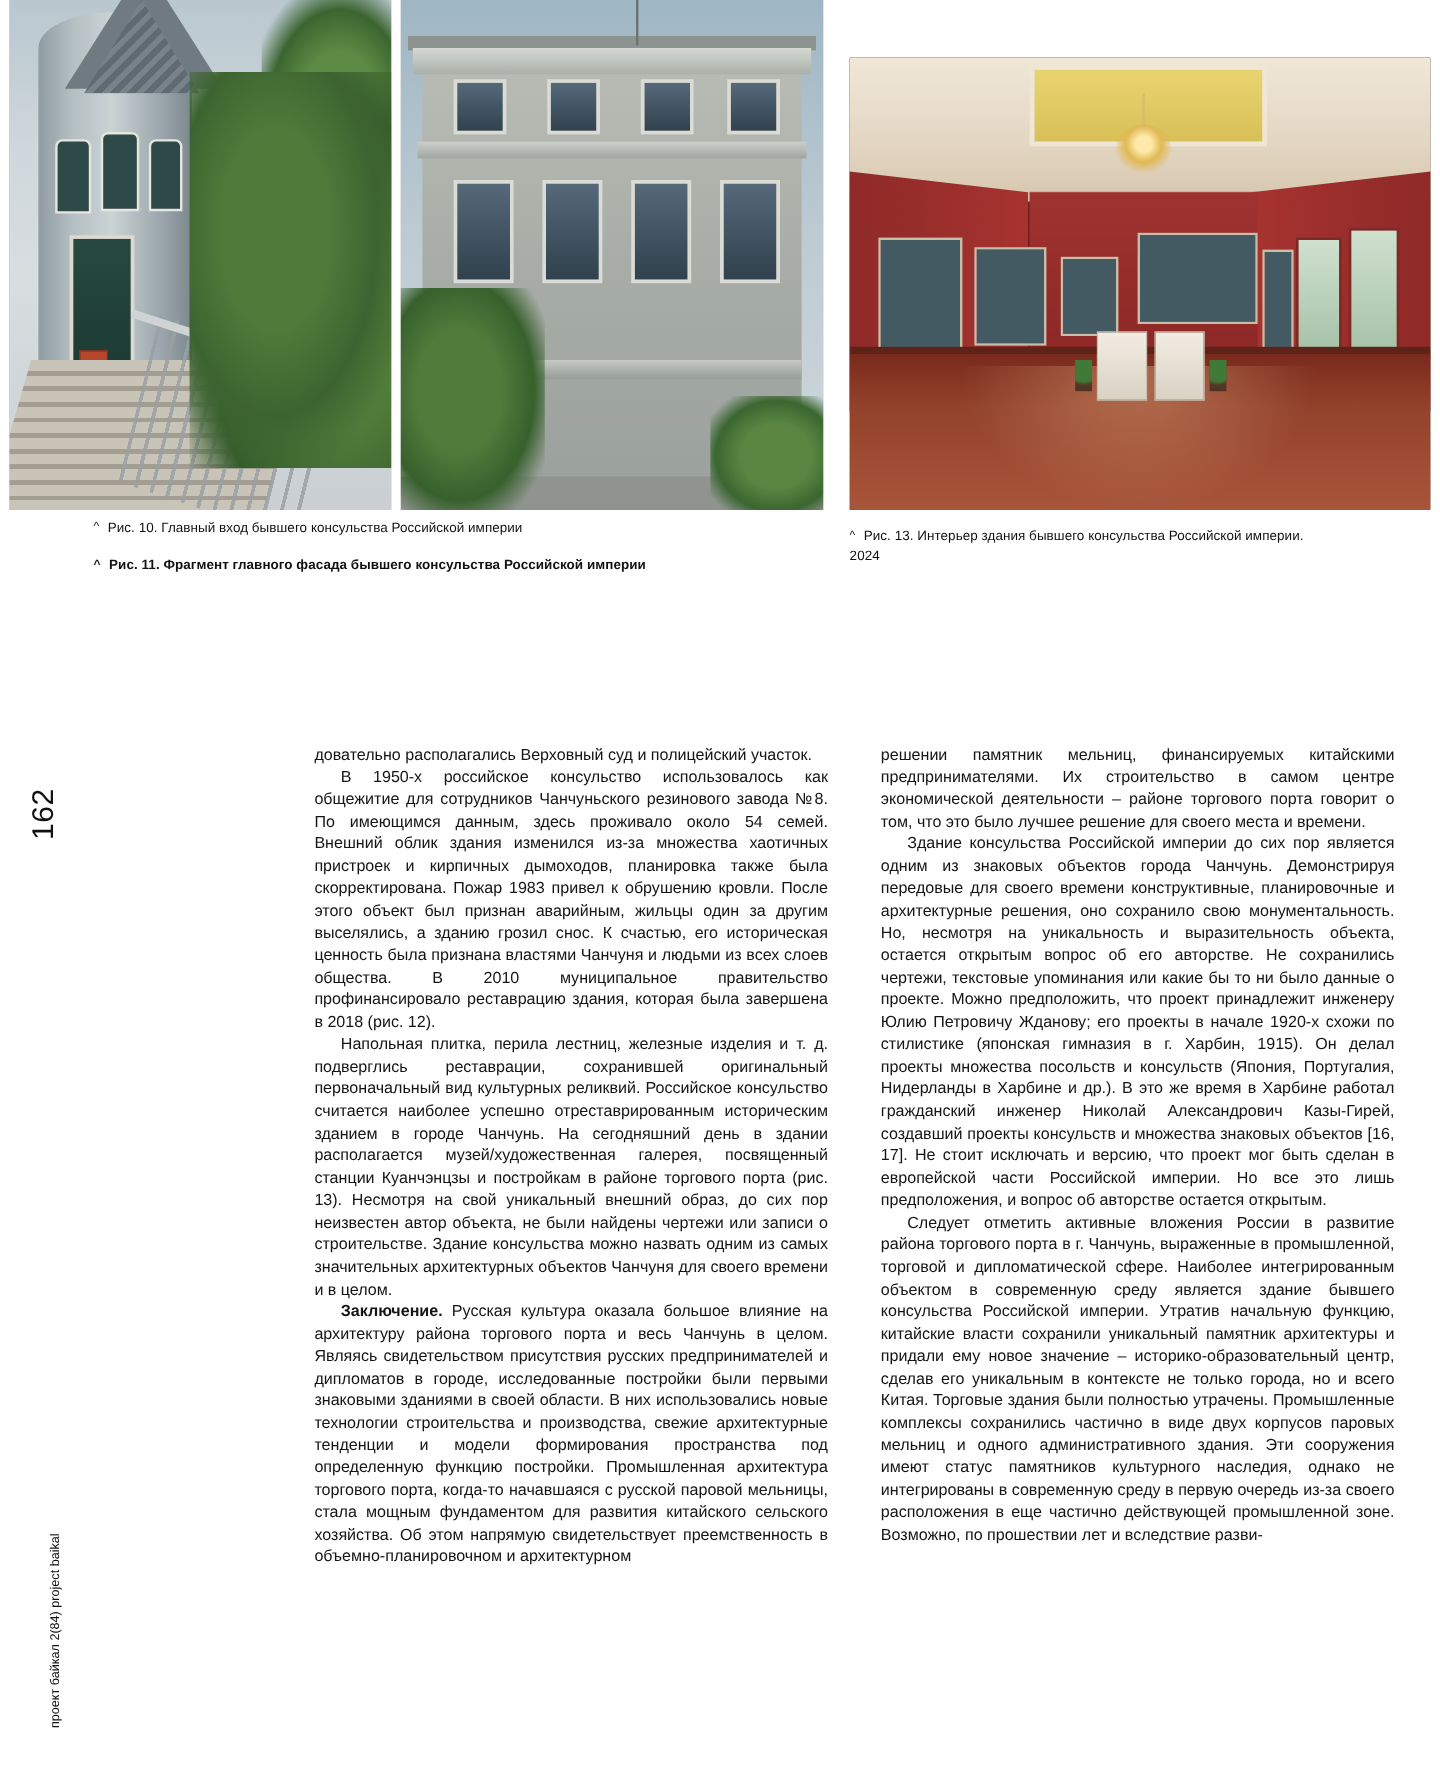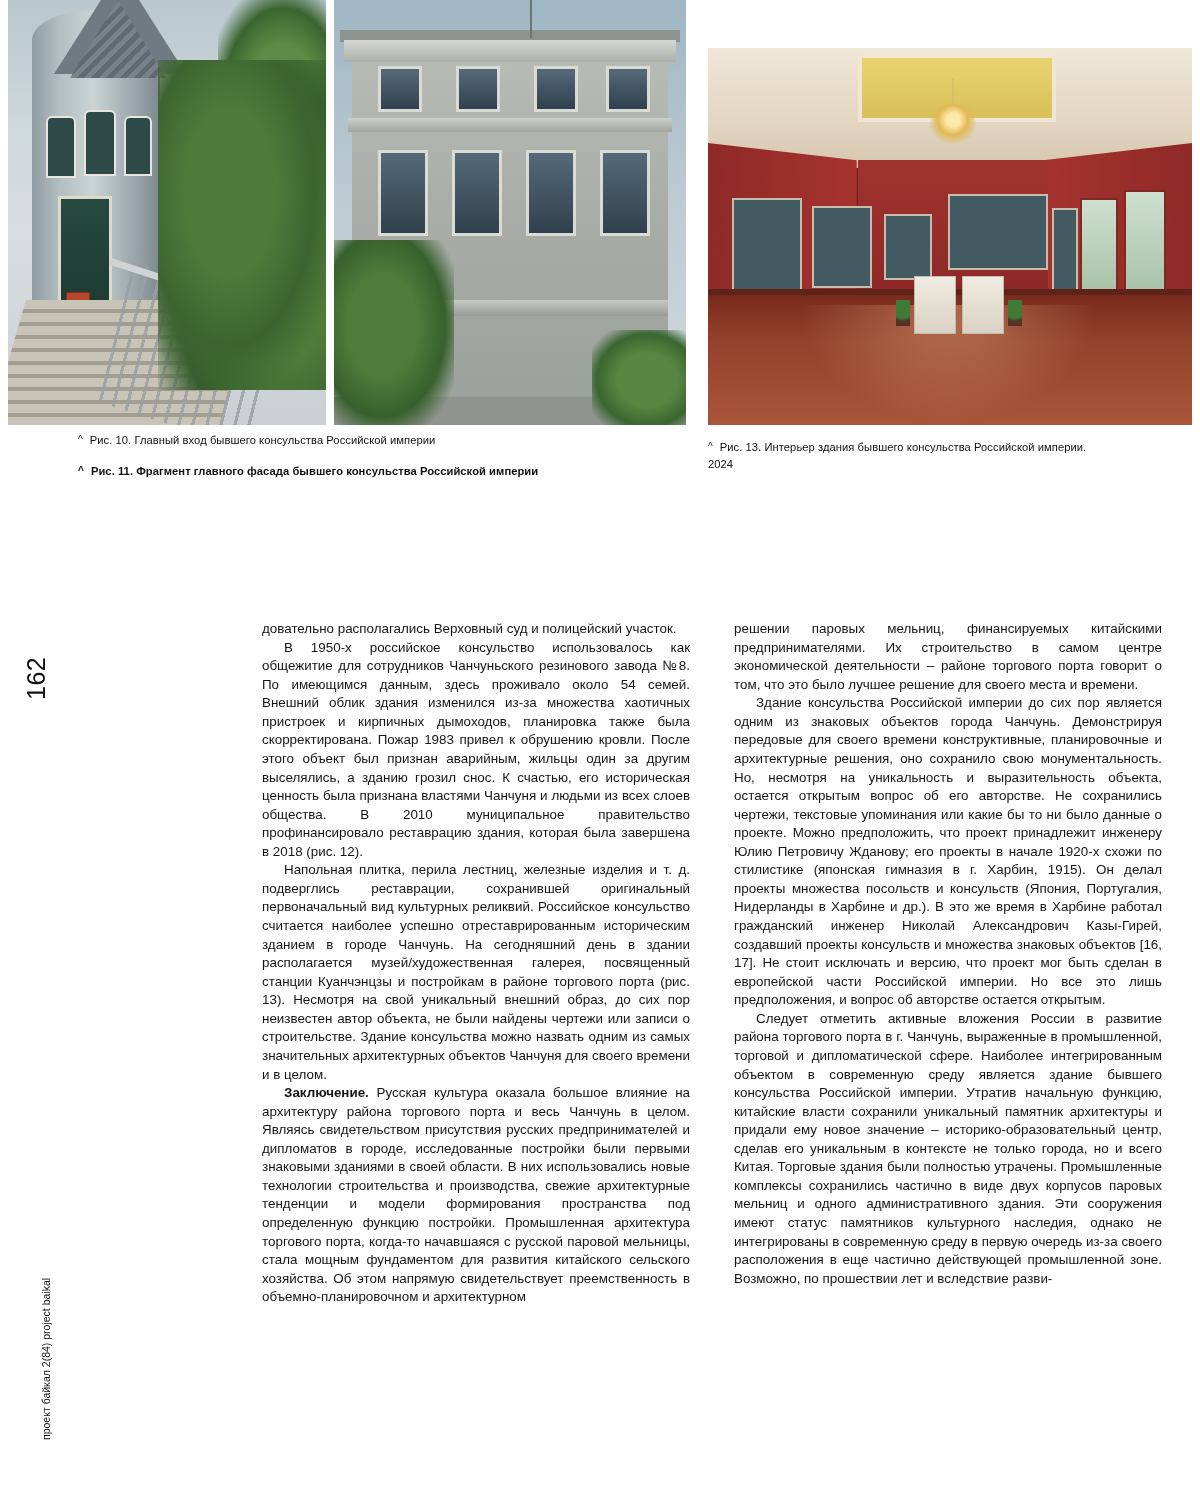--- a/index.html
+++ b/index.html
@@ -365,17 +365,17 @@
 <div class="running-foot">проект байкал 2(84) project baikal</div>
 
 <div class="columns">
   <div class="col" id="col-left">
       <p class="noindent">довательно располагались Верховный суд и полицейский участок.</p>
       <p class="">В 1950-х российское консульство использовалось как общежитие для сотрудников Чанчуньского резинового завода №8. По имеющимся данным, здесь проживало около 54 семей. Внешний облик здания изменился из-за множества хаотичных пристроек и кирпичных дымоходов, планировка также была скорректирована. Пожар 1983 привел к обрушению кровли. После этого объект был признан аварийным, жильцы один за другим выселялись, а зданию грозил снос. К счастью, его историческая ценность была признана властями Чанчуня и людьми из всех слоев общества. В 2010 муниципальное правительство профинансировало реставрацию здания, которая была завершена в 2018 (рис. 12).</p>
       <p class="">Напольная плитка, перила лестниц, железные изделия и т. д. подверглись реставрации, сохранившей оригинальный первоначальный вид культурных реликвий. Российское консульство считается наиболее успешно отреставрированным историческим зданием в городе Чанчунь. На сегодняшний день в здании располагается музей/художественная галерея, посвященный станции Куанчэнцзы и постройкам в районе торгового порта (рис. 13). Несмотря на свой уникальный внешний образ, до сих пор неизвестен автор объекта, не были найдены чертежи или записи о строительстве. Здание консульства можно назвать одним из самых значительных архитектурных объектов Чанчуня для своего времени и в целом.</p>
       <p class=""><b>Заключение.</b><span> Русская культура оказала большое влияние на архитектуру района торгового порта и весь Чанчунь в целом. Являясь свидетельством присутствия русских предпринимателей и дипломатов в городе, исследованные постройки были первыми знаковыми зданиями в своей области. В них использовались новые технологии строительства и производства, свежие архитектурные тенденции и модели формирования пространства под определенную функцию постройки. Промышленная архитектура торгового порта, когда-то начавшаяся с русской паровой мельницы, стала мощным фундаментом для развития китайского сельского хозяйства. Об этом напрямую свидетельствует преемственность в объемно-планировочном и архитектурном</span></p>
     </div>
   <div class="col" id="col-right">
-      <p class="noindent">решении паровых мельниц, финансируемых китайскими предпринимателями. Их строительство в самом центре экономической деятельности – районе торгового порта говорит о том, что это было лучшее решение для своего места и времени.</p>
+      <p class="noindent">решении памятник мельниц, финансируемых китайскими предпринимателями. Их строительство в самом центре экономической деятельности – районе торгового порта говорит о том, что это было лучшее решение для своего места и времени.</p>
       <p class="">Здание консульства Российской империи до сих пор является одним из знаковых объектов города Чанчунь. Демонстрируя передовые для своего времени конструктивные, планировочные и архитектурные решения, оно сохранило свою монументальность. Но, несмотря на уникальность и выразительность объекта, остается открытым вопрос об его авторстве. Не сохранились чертежи, текстовые упоминания или какие бы то ни было данные о проекте. Можно предположить, что проект принадлежит инженеру Юлию Петровичу Жданову; его проекты в начале 1920-х схожи по стилистике (японская гимназия в г. Харбин, 1915). Он делал проекты множества посольств и консульств (Япония, Португалия, Нидерланды в Харбине и др.). В это же время в Харбине работал гражданский инженер Николай Александрович Казы-Гирей, создавший проекты консульств и множества знаковых объектов [16, 17]. Не стоит исключать и версию, что проект мог быть сделан в европейской части Российской империи. Но все это лишь предположения, и вопрос об авторстве остается открытым.</p>
       <p class="">Следует отметить активные вложения России в развитие района торгового порта в г. Чанчунь, выраженные в промышленной, торговой и дипломатической сфере. Наиболее интегрированным объектом в современную среду является здание бывшего консульства Российской империи. Утратив начальную функцию, китайские власти сохранили уникальный памятник архитектуры и придали ему новое значение – историко-образовательный центр, сделав его уникальным в контексте не только города, но и всего Китая. Торговые здания были полностью утрачены. Промышленные комплексы сохранились частично в виде двух корпусов паровых мельниц и одного административного здания. Эти сооружения имеют статус памятников культурного наследия, однако не интегрированы в современную среду в первую очередь из-за своего расположения в еще частично действующей промышленной зоне. Возможно, по прошествии лет и вследствие разви-</p>
     </div>
 </div>
 
 </body></html>

